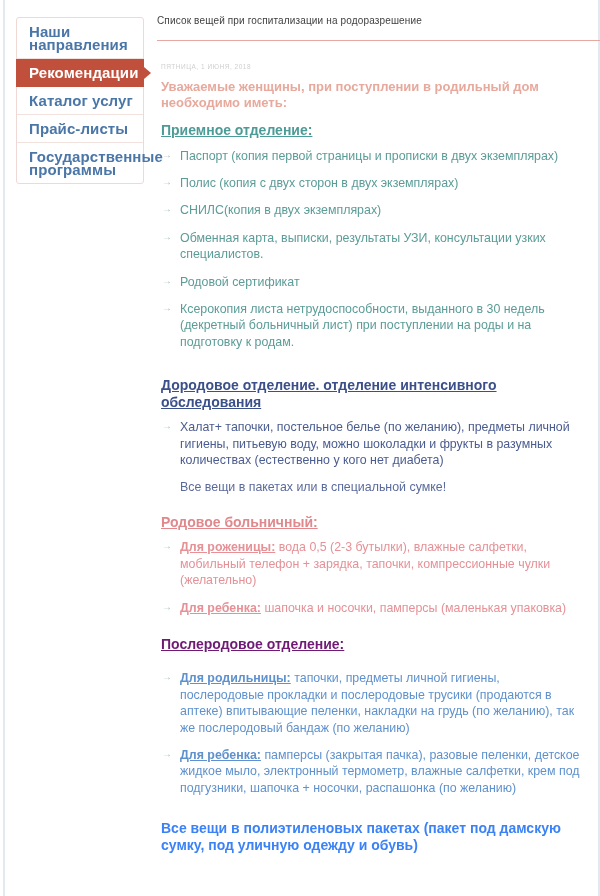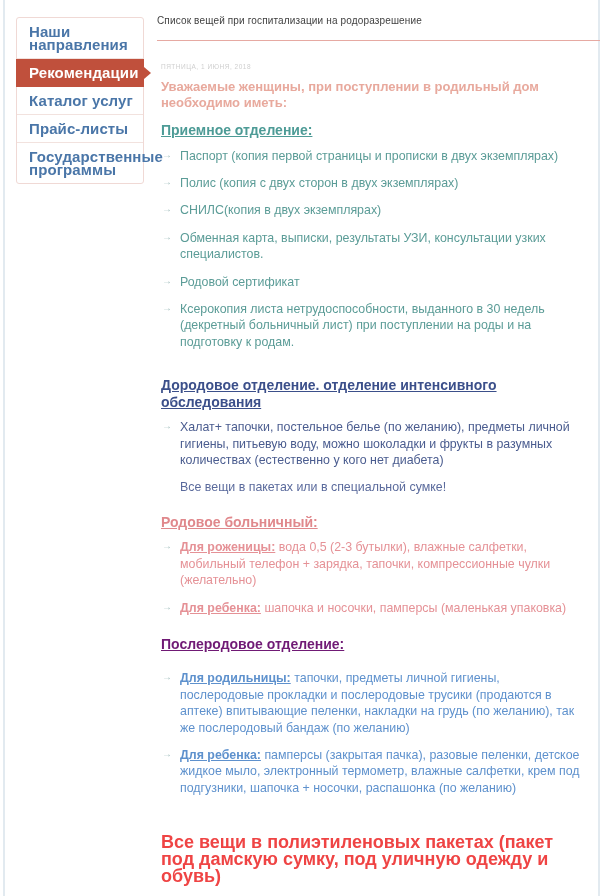--- a/index.html
+++ b/index.html
@@ -184,25 +184,25 @@
   }
 
   .note-navy {
     color: #5a6a9c;
     font-size: 12.4px;
     line-height: 16.4px;
     margin: 0 0 18px 23px;
   }
 
   .final-note {
-    color: #ef4444;
-    font-weight: bold;
-    font-size: 18px;
+    color: #3b82f6;
+    font-weight: bold;
+    font-size: 14px;
     line-height: 17px;
-    margin: 38px 0 0 4px;
+    margin: 24px 0 0 4px;
   }
 
   .spacer-sm { height: 9px; }
   .spacer-md { height: 16px; }
 </style>
 </head>
 <body>
 
 <div class="page-left-rule"></div>
 <div class="page-right-rule"></div>

